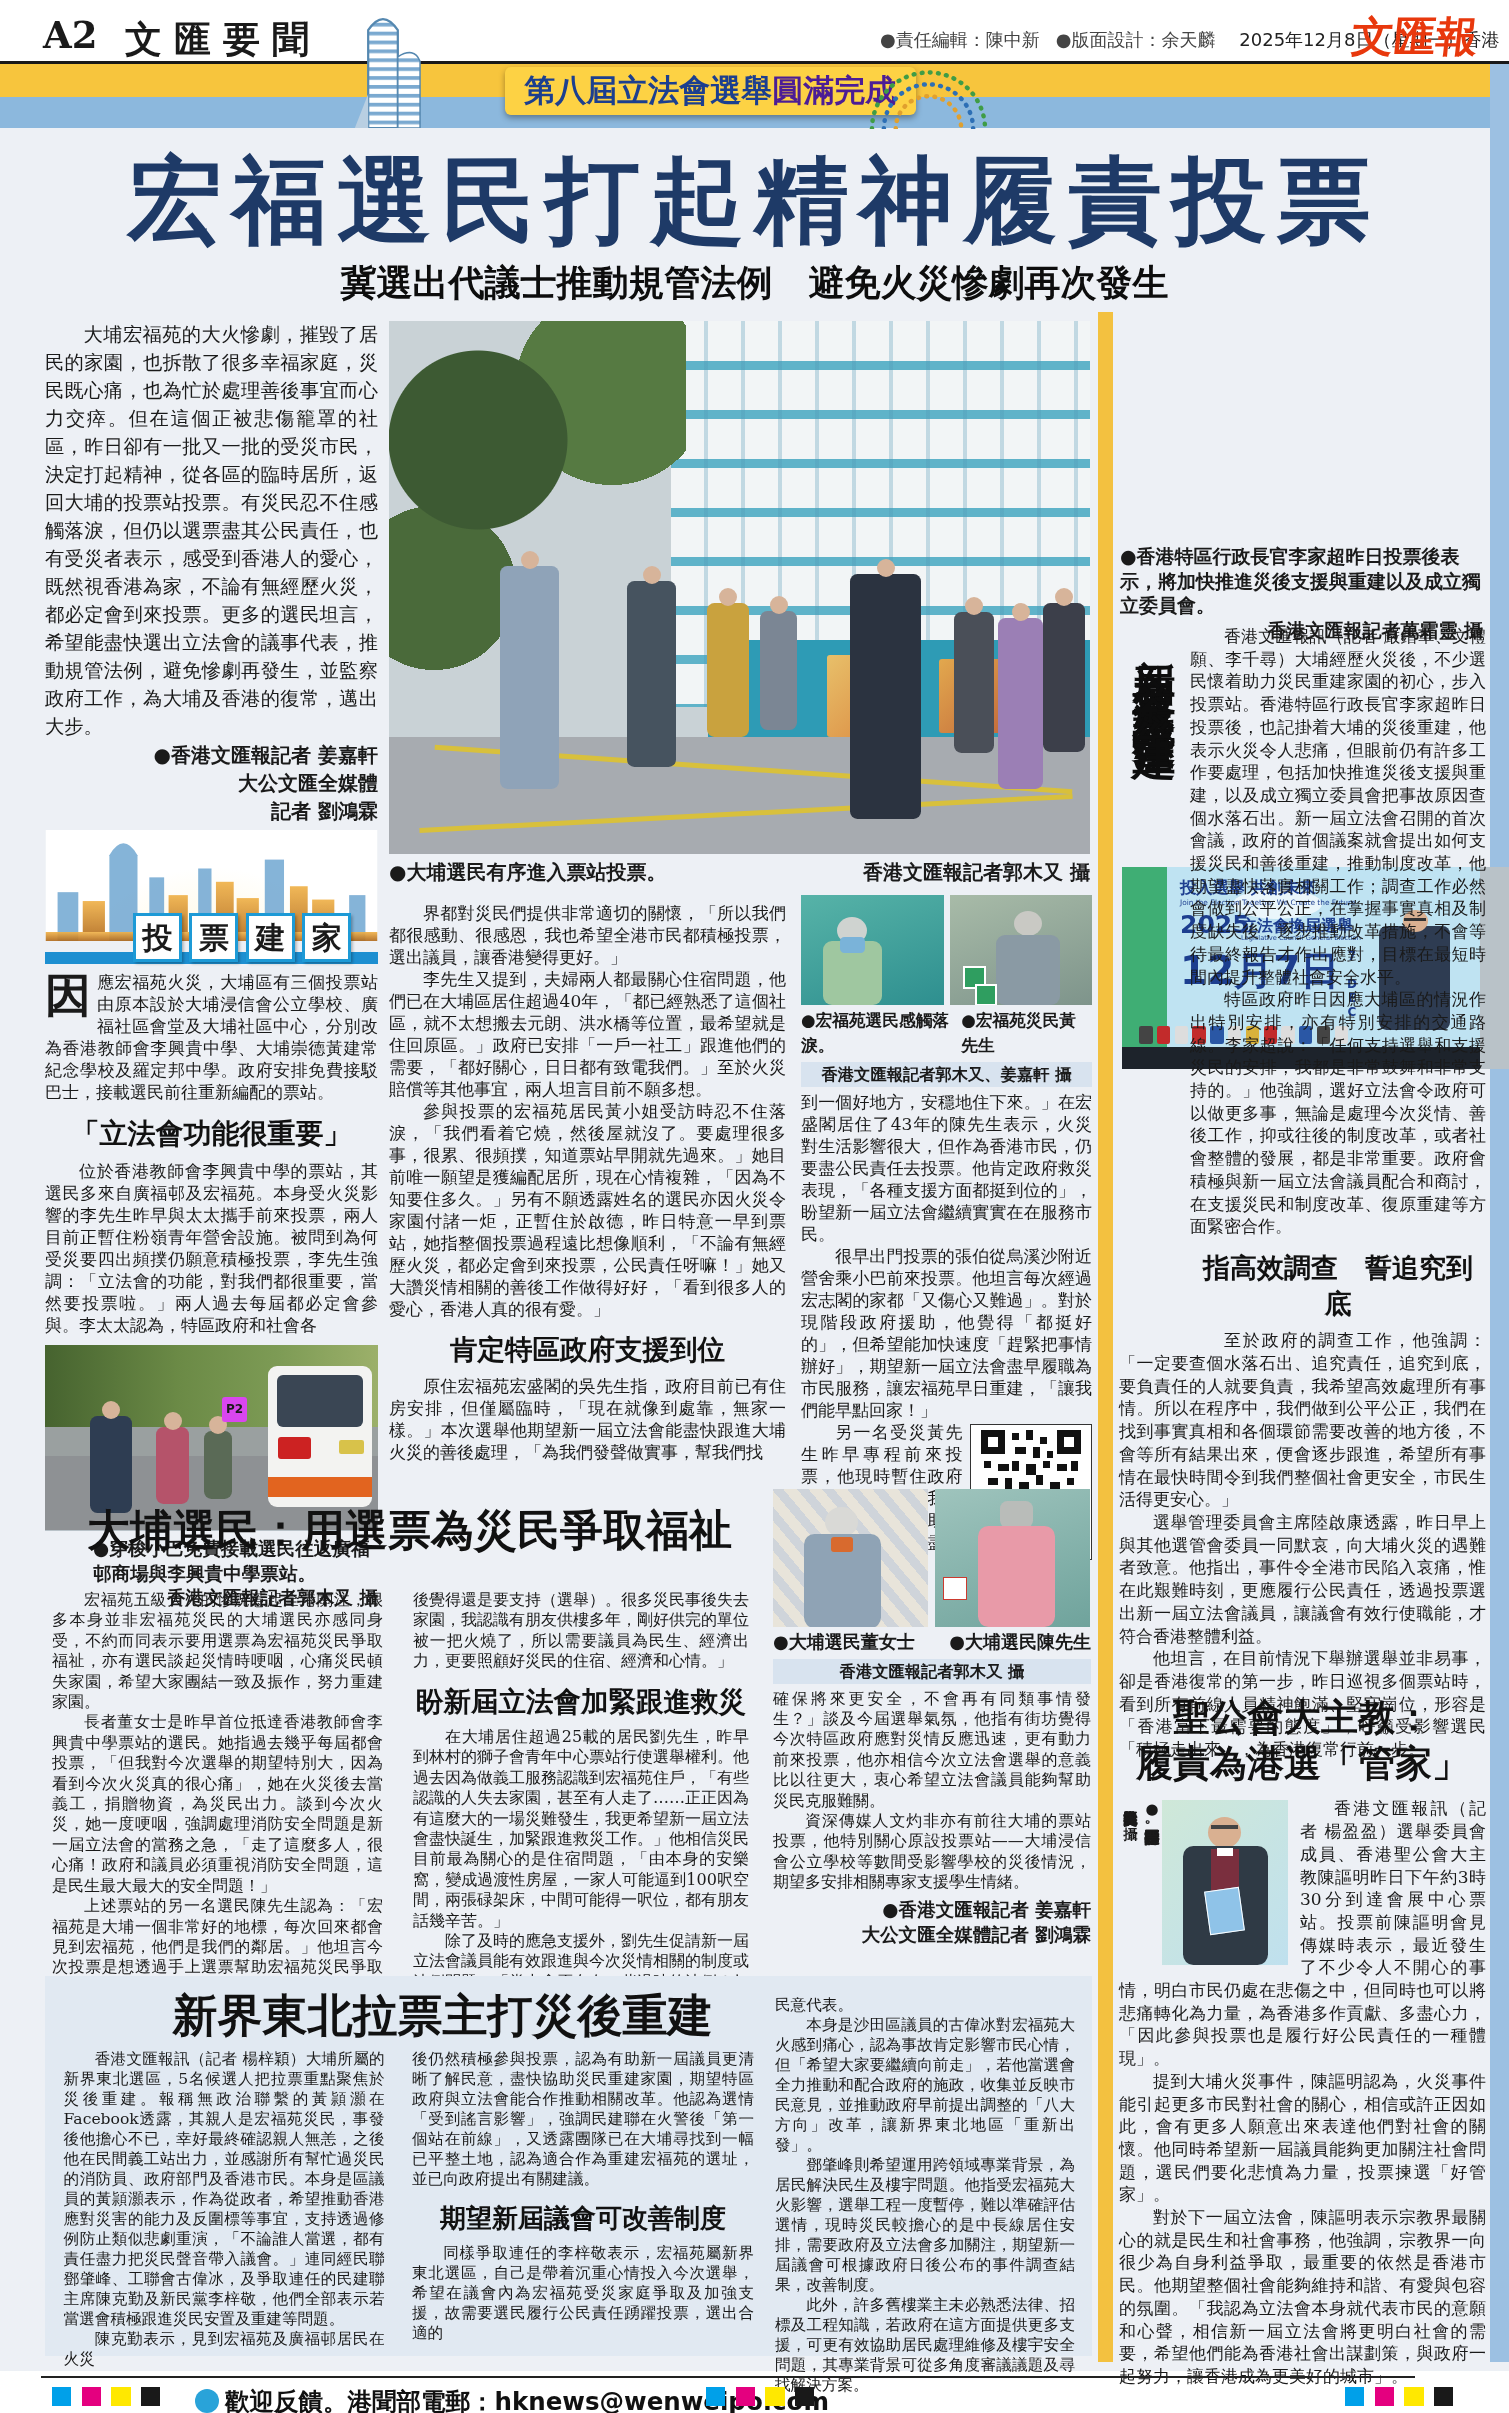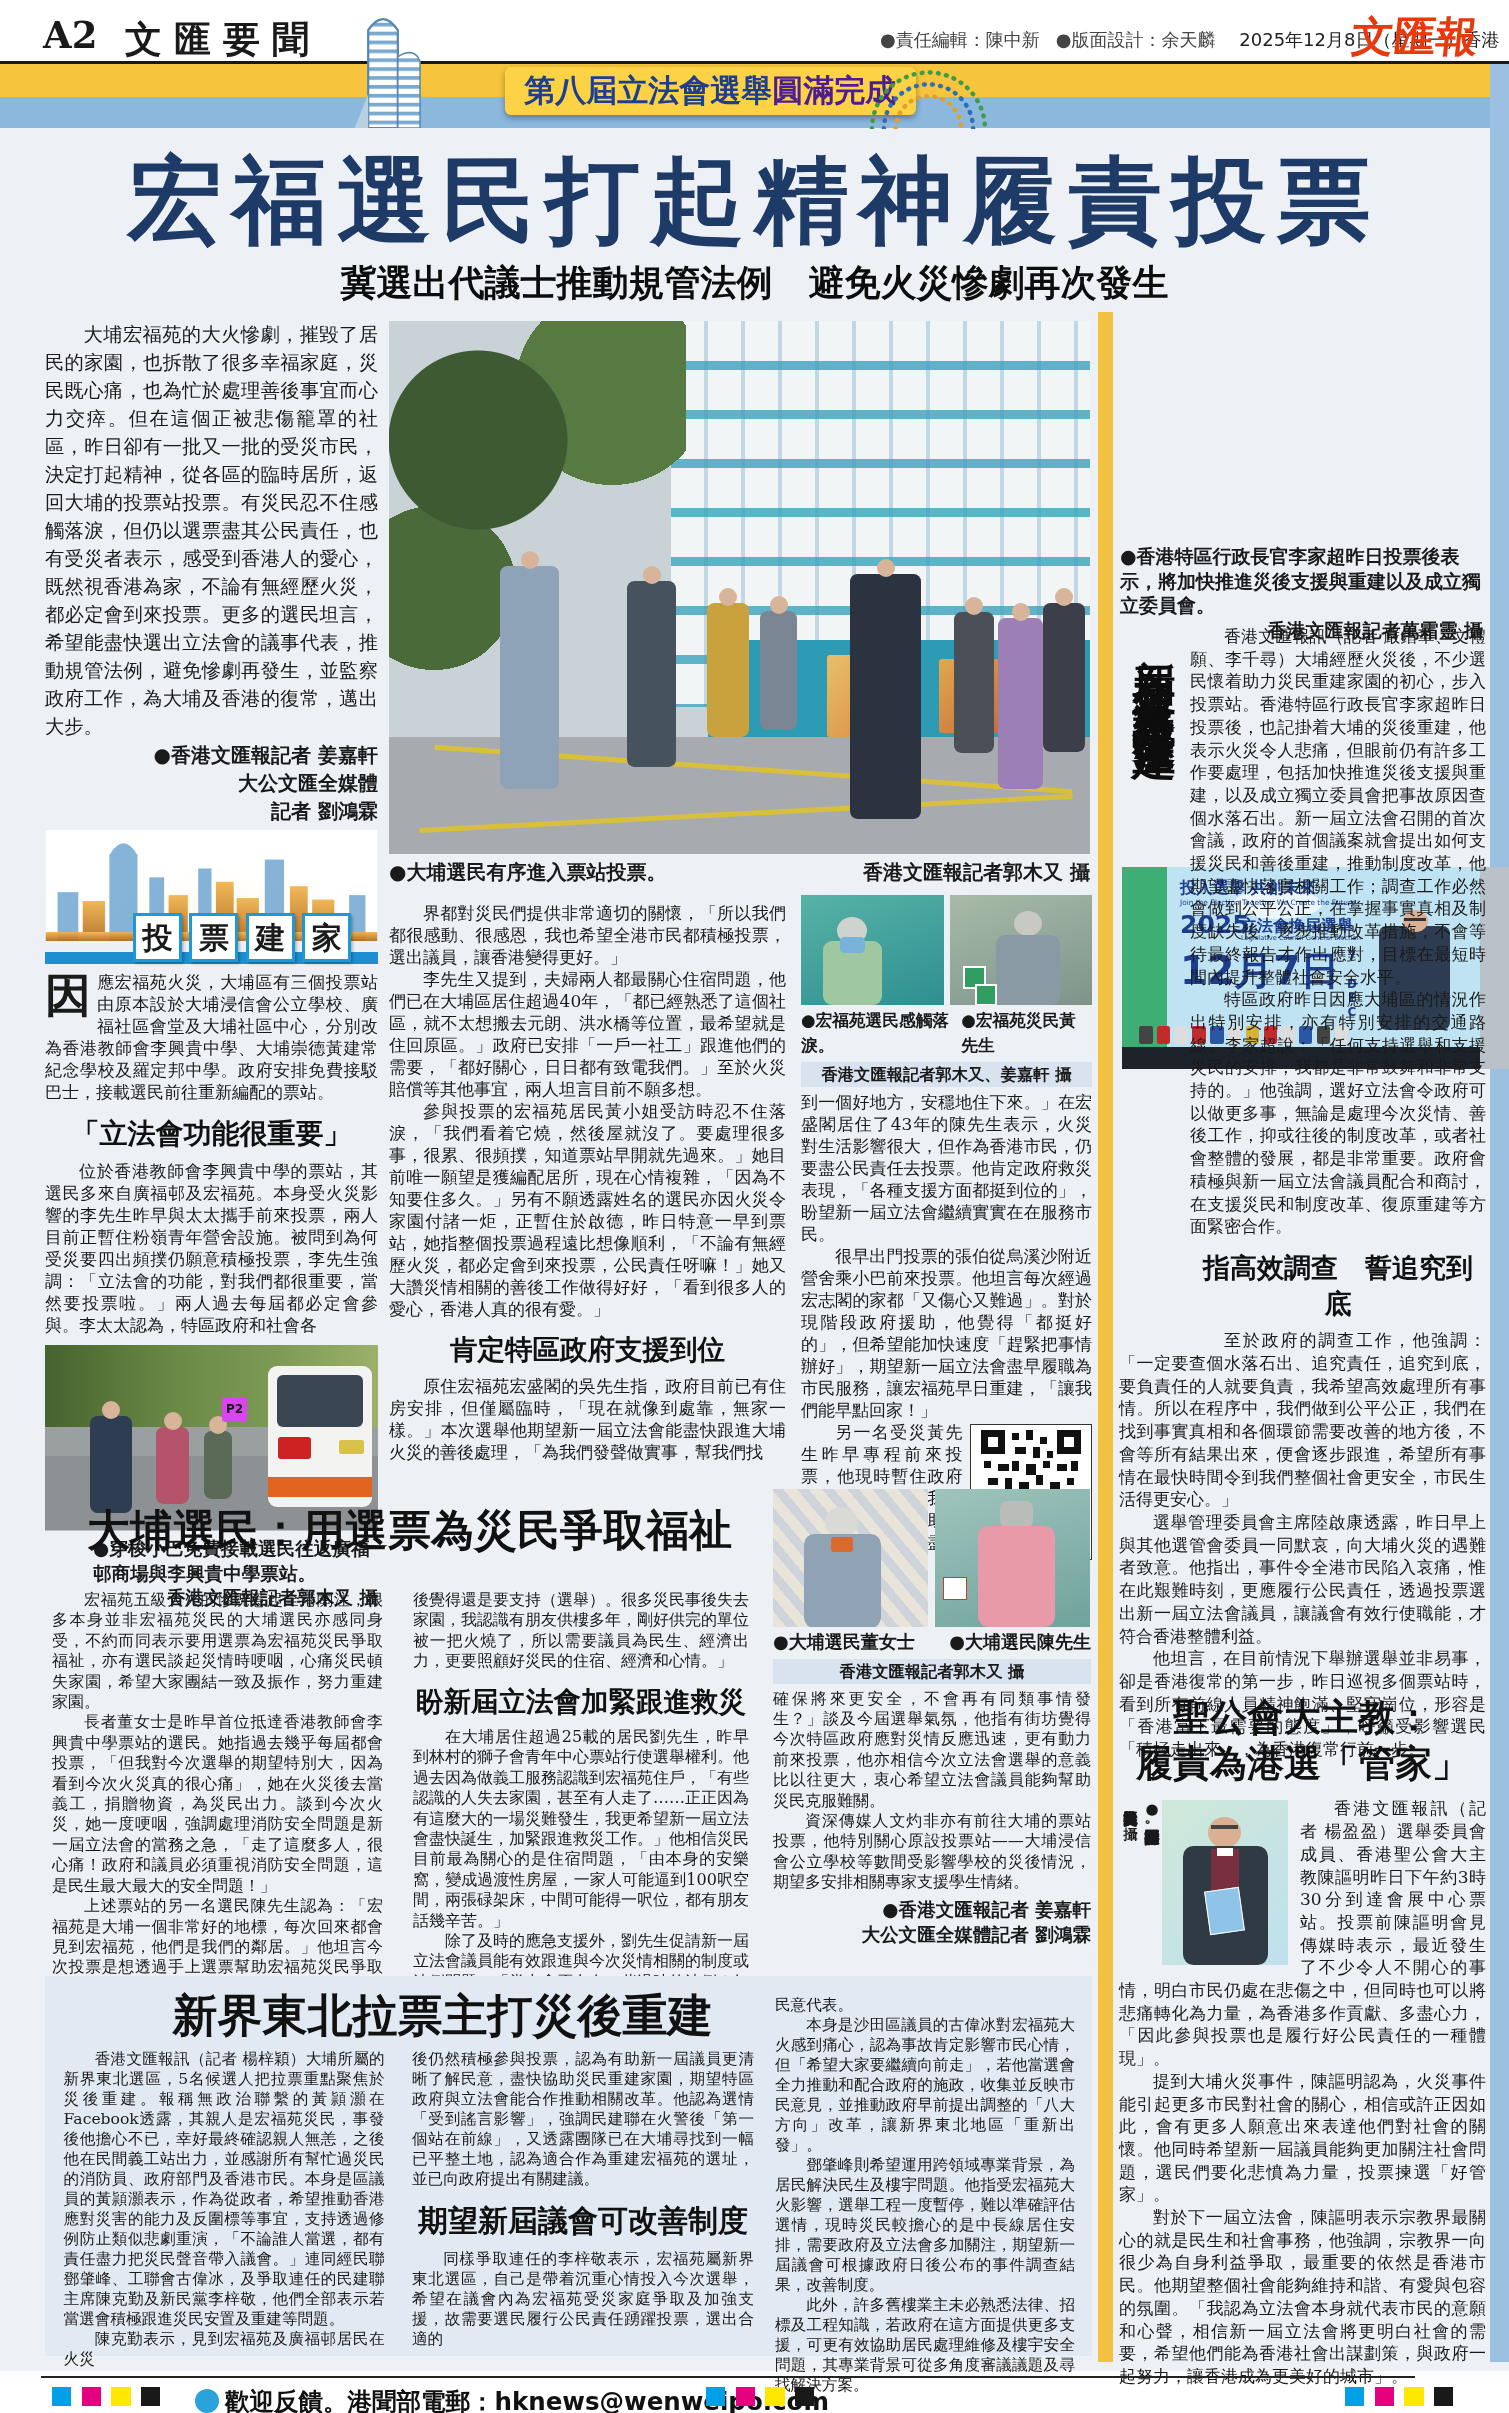--- a/index.html
+++ b/index.html
@@ -299,21 +299,21 @@
   </div>
 
   <div class="abs" style="top:1976px;left:45px;width:1047px;height:380px;background:#e1e9f2;">
     <div class="abs sans black" style="top:10.4px;left:30px;width:735px;text-align:center;font-size:45px;color:#111;">新界東北拉票主打災後重建</div>
     <div class="abs just" style="top:73px;left:18.6px;width:321px;">
       <p class="t4 p">香港文匯報訊（記者 楊梓穎）大埔所屬的新界東北選區，5名候選人把拉票重點聚焦於災後重建。報稱無政治聯繫的黃頴灝在Facebook透露，其親人是宏福苑災民，事發後他擔心不已，幸好最終確認親人無恙，之後他在民間義工站出力，並感謝所有幫忙過災民的消防員、政府部門及香港市民。本身是區議員的黃頴灝表示，作為從政者，希望推動香港應對災害的能力及反圍標等事宜，支持透過修例防止類似悲劇重演，「不論誰人當選，都有責任盡力把災民聲音帶入議會。」連同經民聯鄧肇峰、工聯會古偉冰，及爭取連任的民建聯主席陳克勤及新民黨李梓敬，他們全部表示若當選會積極跟進災民安置及重建等問題。</p>
       <p class="t4 p">陳克勤表示，見到宏福苑及廣福邨居民在火災</p>
     </div>
     <div class="abs just" style="top:73px;left:367px;width:342px;">
       <p class="t4">後仍然積極參與投票，認為有助新一屆議員更清晰了解民意，盡快協助災民重建家園，期望特區政府與立法會能合作推動相關改革。他認為選情「受到謠言影響」，強調民建聯在火警後「第一個站在前線」，又透露團隊已在大埔尋找到一幅已平整土地，認為適合作為重建宏福苑的選址，並已向政府提出有關建議。</p>
-      <div class="crosshead" style="font-size:30px;">期望新屆議會可改善制度</div>
+      <div class="crosshead" style="font-size:26px;">期望新屆議會可改善制度</div>
       <p class="t4 p">同樣爭取連任的李梓敬表示，宏福苑屬新界東北選區，自己是帶着沉重心情投入今次選舉，希望在議會內為宏福苑受災家庭爭取及加強支援，故需要選民履行公民責任踴躍投票，選出合適的</p>
     </div>
     <div class="abs just" style="top:19.3px;left:730px;width:300px;">
       <p class="t4">民意代表。</p>
       <p class="t4 p">本身是沙田區議員的古偉冰對宏福苑大火感到痛心，認為事故肯定影響市民心情，但「希望大家要繼續向前走」，若他當選會全力推動和配合政府的施政，收集並反映市民意見，並推動政府早前提出調整的「八大方向」改革，讓新界東北地區「重新出發」。</p>
       <p class="t4 p">鄧肇峰則希望運用跨領域專業背景，為居民解決民生及樓宇問題。他指受宏福苑大火影響，選舉工程一度暫停，難以準確評估選情，現時災民較擔心的是中長線居住安排，需要政府及立法會多加關注，期望新一屆議會可根據政府日後公布的事件調查結果，改善制度。</p>
       <p class="t4 p">此外，許多舊樓業主未必熟悉法律、招標及工程知識，若政府在這方面提供更多支援，可更有效協助居民處理維修及樓宇安全問題，其專業背景可從多角度審議議題及尋找解決方案。</p>
     </div>
   </div>
 

